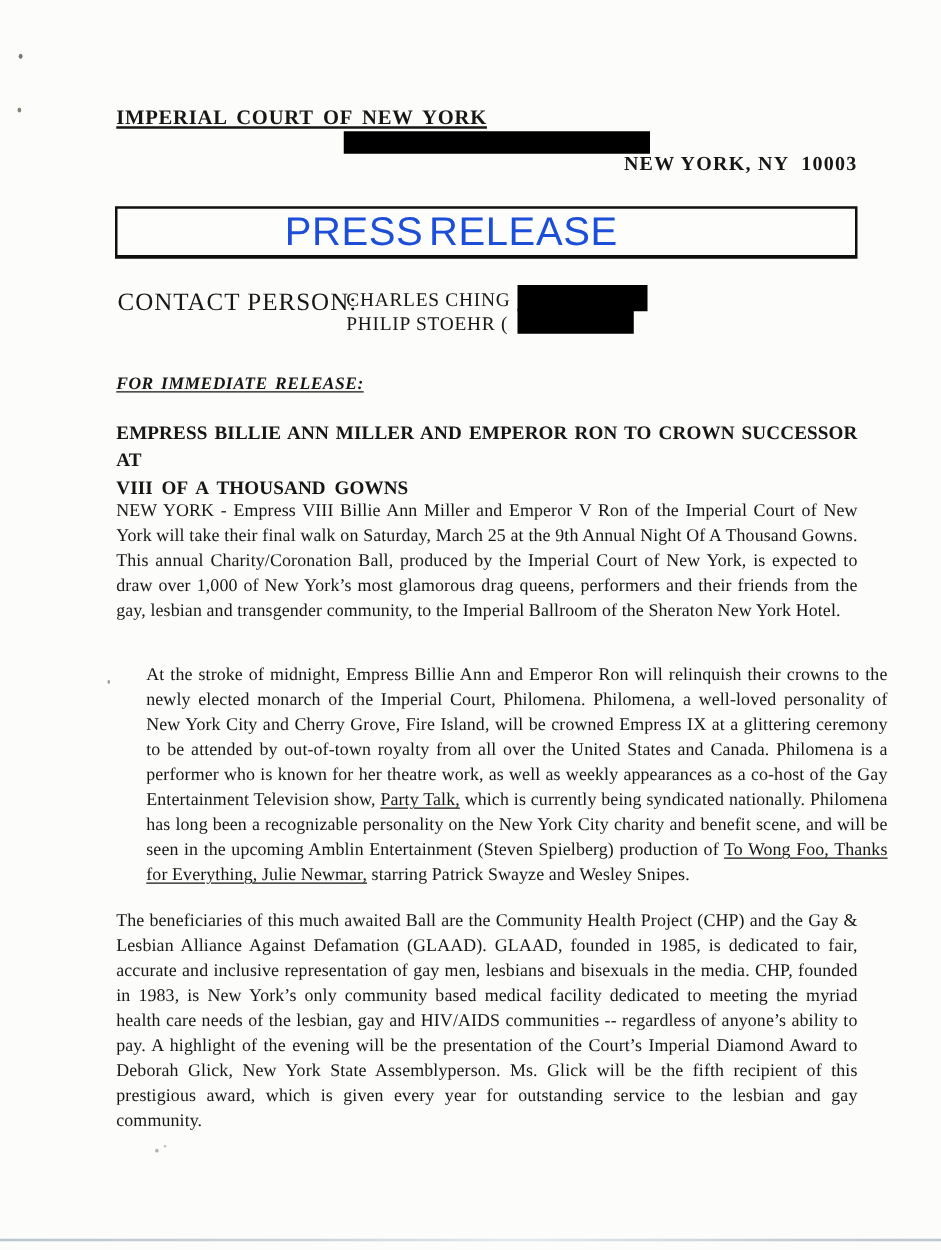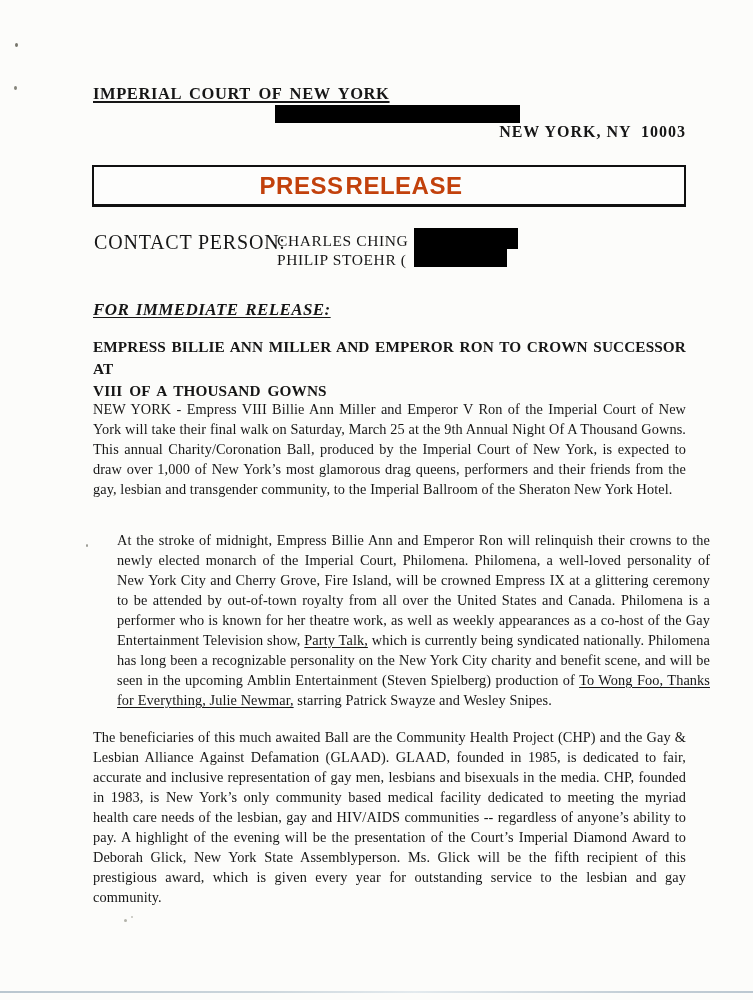--- a/index.html
+++ b/index.html
@@ -33,39 +33,39 @@
   }
   
   .banner-box {
     position:absolute; left:92px; top:165px; width:590px; height:37px;
     border:2px solid #101010; border-bottom-width:3px;
     display:flex; align-items:center; justify-content:center;
     background:#fdfdfc;
   }
   .banner-title {
     font-family:"Liberation Sans","DejaVu Sans",sans-serif;
-    font-weight:bold; font-size:24px; letter-spacing:0.5px;
+    font-weight:normal; font-size:32px; letter-spacing:0.5px;
     word-spacing:-5px; transform:translateX(-28px);
-    color:#c2410c;
+    color:#1d4ed8;
   }
   
   .contact-label {
     position:absolute; left:94px; top:231px;
     font-size:20px; letter-spacing:0.8px;
   }
   .contact-names {
     position:absolute; left:277px; top:231px;
     font-size:15.5px; letter-spacing:0.6px; line-height:19px;
   }
   .redact-phone-1 { position:absolute; left:414px; top:228px; width:104px; height:21px; background:#000; }
   .redact-phone-2 { position:absolute; left:414px; top:247px; width:93px;  height:20px; background:#000; }
   
   .release-line {
     position:absolute; left:93px; top:300px;
-    font-size:17px; font-weight:bold; font-style:italic;
+    font-size:14px; font-weight:bold; font-style:italic;
     letter-spacing:0.4px; word-spacing:2px;
     text-decoration:underline; text-underline-offset:2px;
   }
   .headline {
     position:absolute; left:93px; top:336px; width:593px;
     font-weight:bold; font-size:15.3px; line-height:22px;
     letter-spacing:0.1px;
   }
   .hl1 { text-align:justify; text-align-last:justify; }
   .hl2 { word-spacing:3px; }

